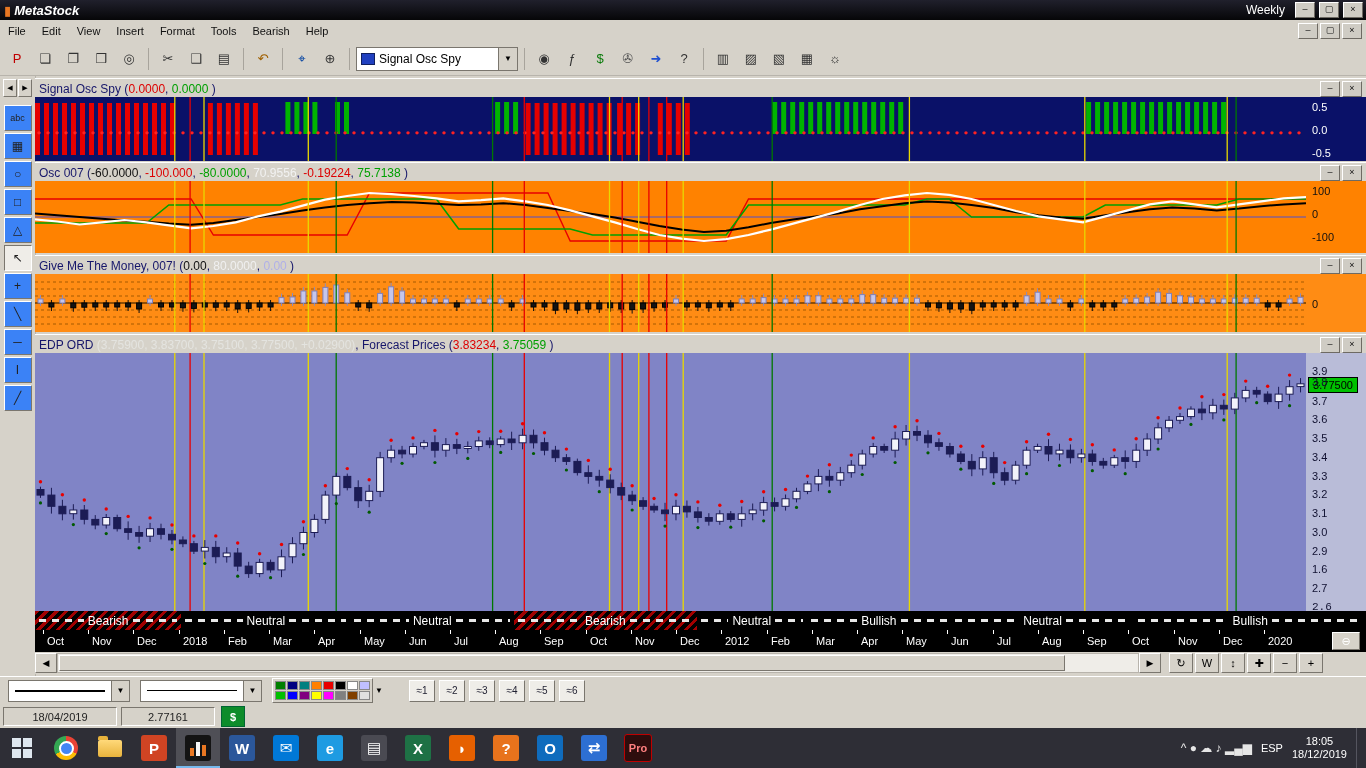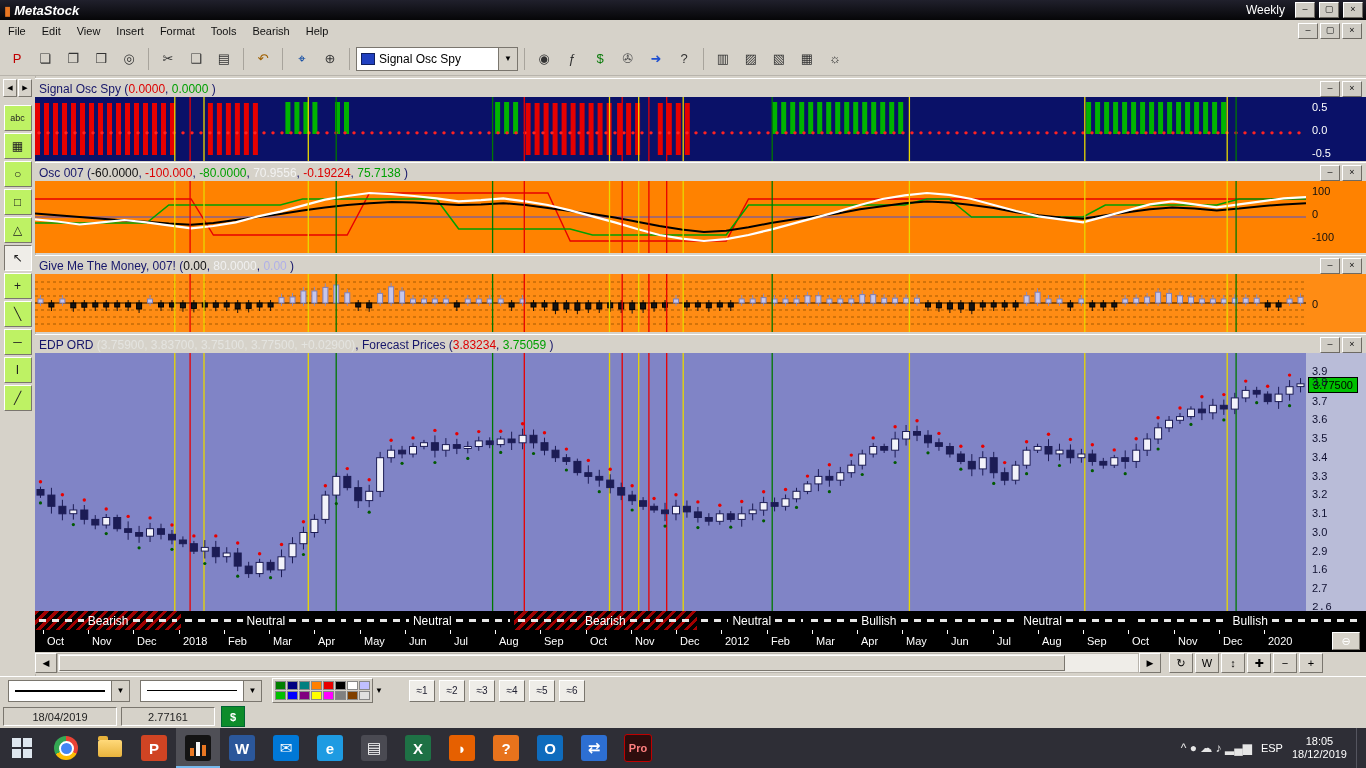--- a/index.html
+++ b/index.html
@@ -26,21 +26,21 @@
   .tbtn{width:24px;height:24px;display:flex;align-items:center;justify-content:center;font-size:13px;color:#222;
         background:#d6d2c9;border:1px solid #d6d2c9;}
   .tsep{width:1px;height:22px;background:#a8a49c;margin:0 4px;}
   .combo{height:22px;width:160px;background:#fff;border:1px solid #7a766e;display:flex;align-items:center;font-size:12px;}
   .combo .flag{width:12px;height:10px;background:#2040c0;margin:0 4px;border:1px solid #102060;}
   .combo .arrow{margin-left:auto;width:18px;height:100%;background:#d6d2c9;border-left:1px solid #7a766e;
                 display:flex;align-items:center;justify-content:center;font-size:8px;}
   
   .sidebar{left:0;top:76px;width:35px;height:628px;background:#d6d2c9;border-right:1px solid #b8b4ac;}
   .stool{width:26px;height:24px;margin:2px auto;display:flex;align-items:center;justify-content:center;
-         font-size:12px;color:#222;background:#bef264;border:1px solid;border-color:#fff #7a766e #7a766e #fff;}
+         font-size:12px;color:#222;background:#3b82f6;border:1px solid;border-color:#fff #7a766e #7a766e #fff;}
   .stool.sel{border-color:#7a766e #fff #fff #7a766e;background:#efede8;}
   .ssplit{display:flex;justify-content:center;gap:1px;margin:3px 0 8px 0;}
   .ssplit div{width:12px;height:16px;font-size:7px;display:flex;align-items:center;justify-content:center;
               background:#d6d2c9;border:1px solid;border-color:#fff #7a766e #7a766e #fff;}
   
   .phead{left:35px;width:1331px;height:19px;background:#d6d2c9;display:flex;align-items:center;
          border-top:1px solid #fff;border-bottom:1px solid #a8a49c;font-size:12px;}
   .phead .tparts{margin-left:4px;white-space:nowrap;}
   .phead .pbtns{margin-left:auto;display:flex;gap:2px;padding-right:4px;}
   .pbody{left:35px;width:1331px;display:flex;}

